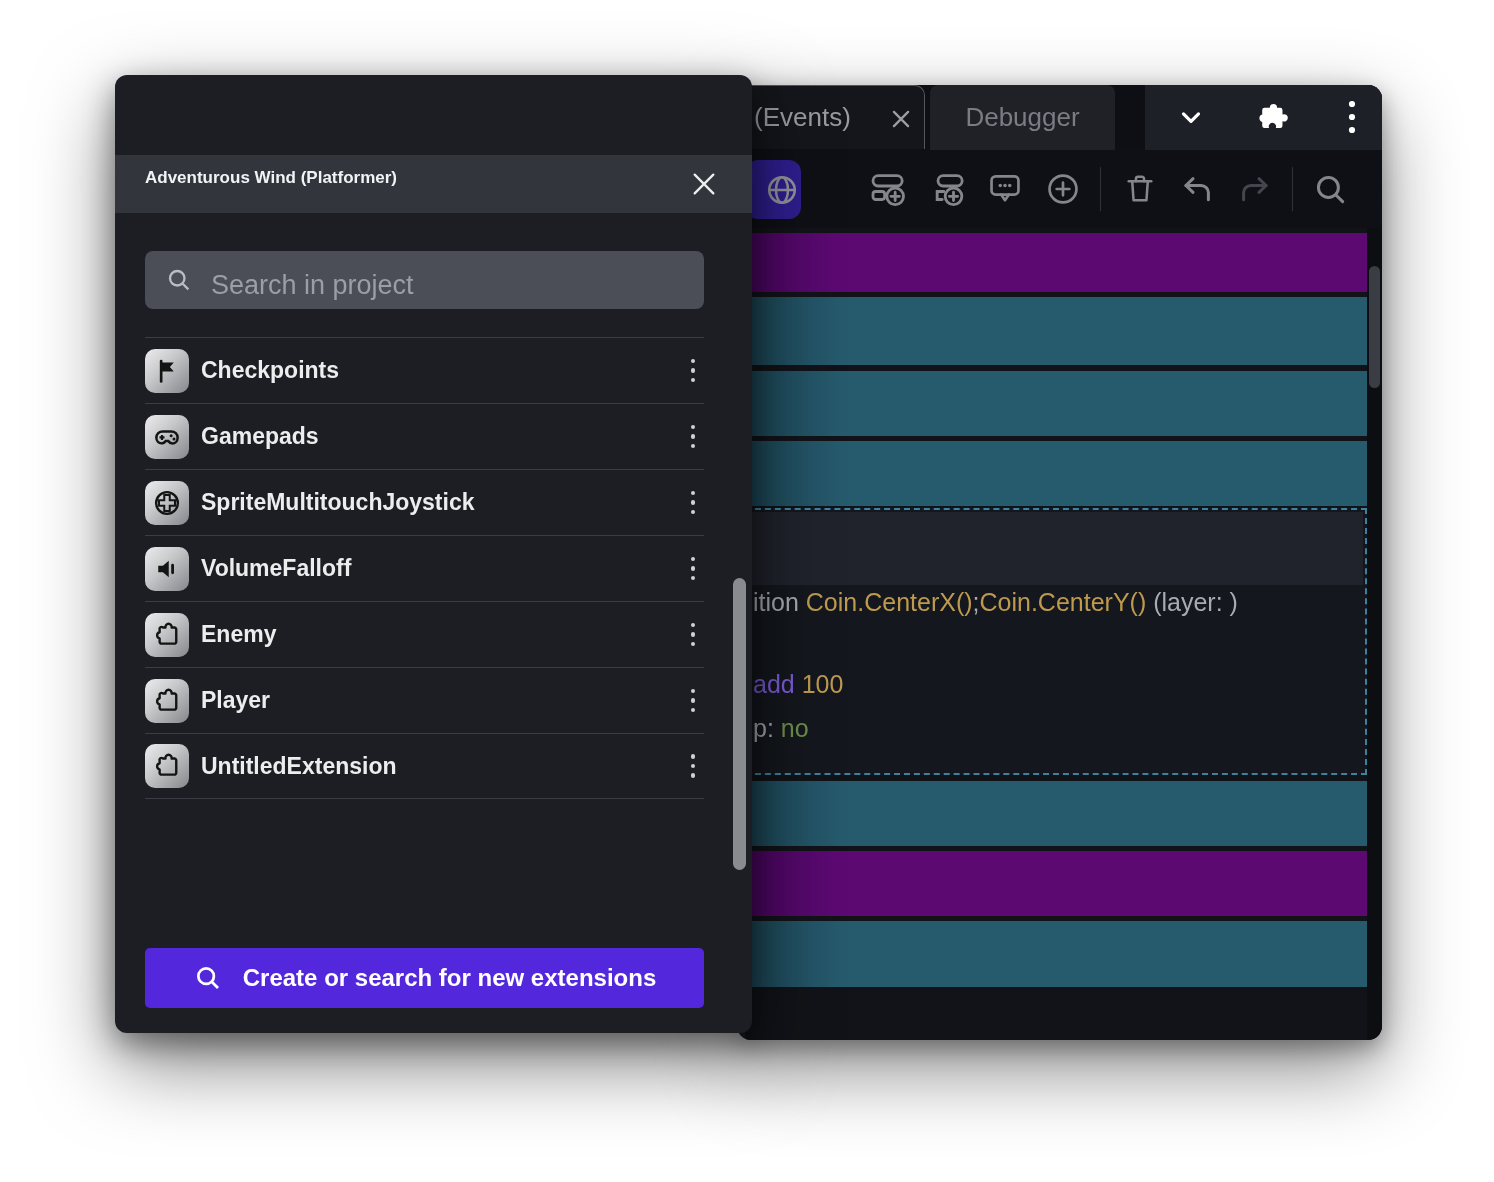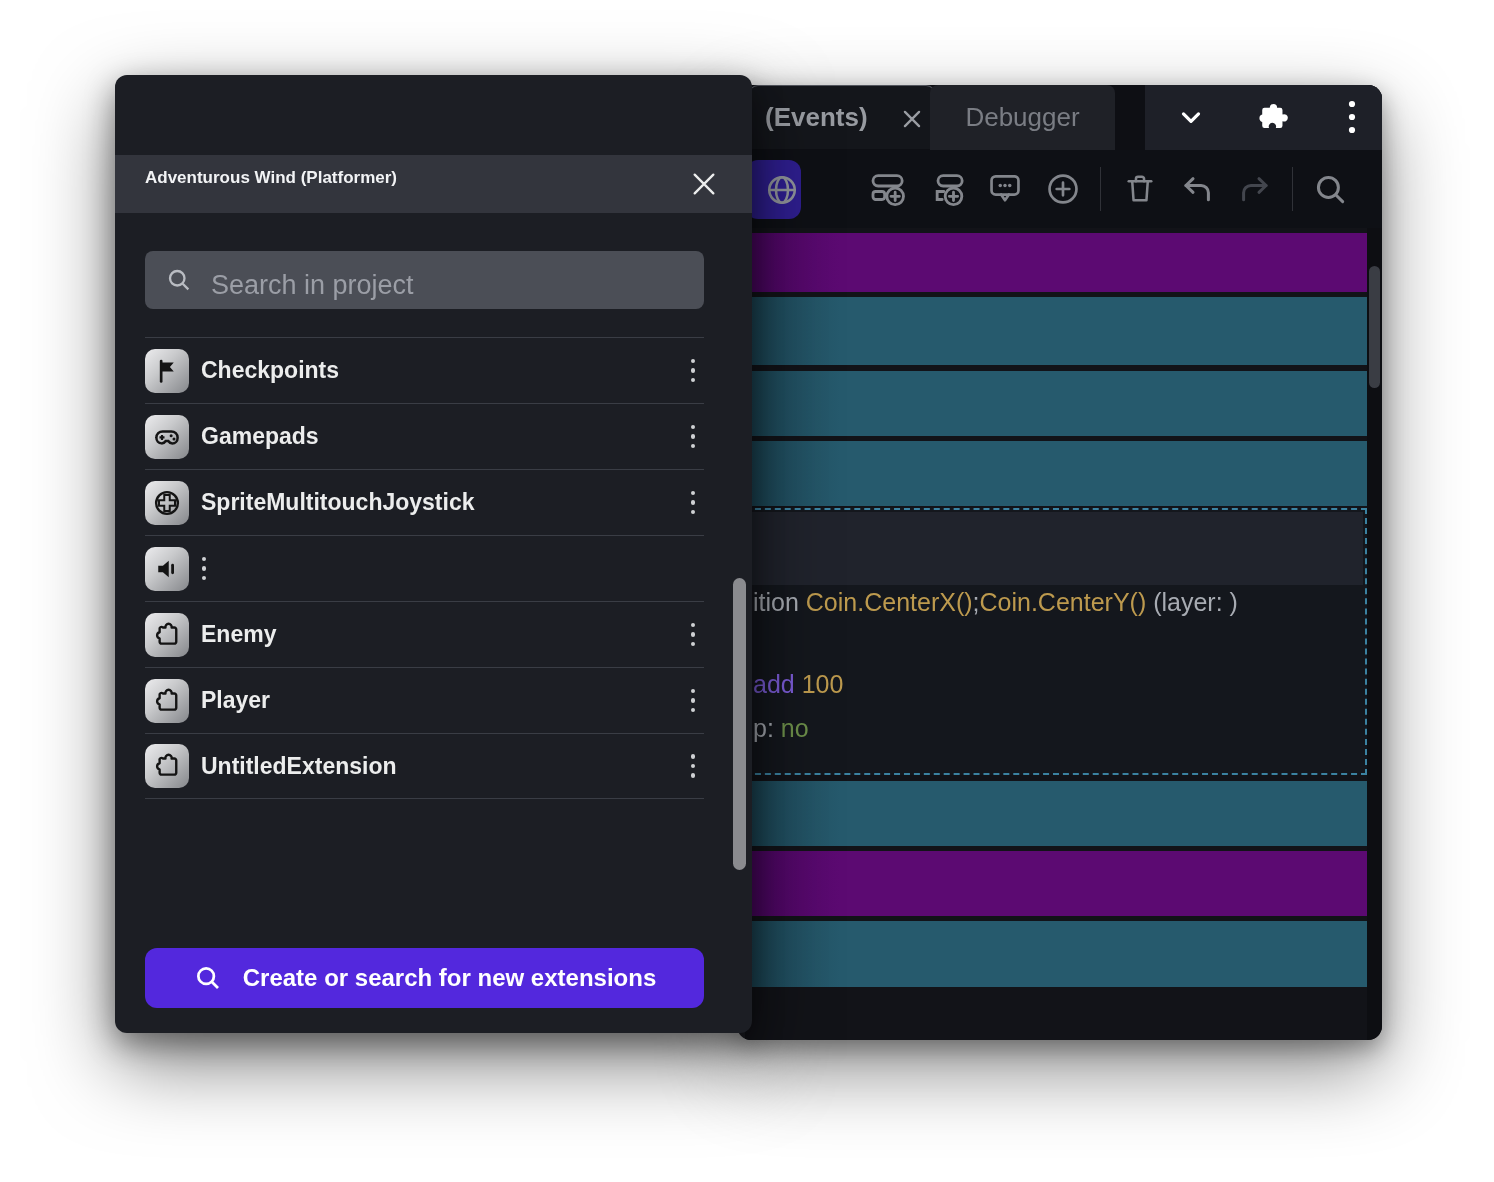--- a/index.html
+++ b/index.html
@@ -4,22 +4,22 @@
 <style>
   html,body{margin:0;padding:0;}
   body{width:1494px;height:1182px;background:#ffffff;font-family:"Liberation Sans",sans-serif;overflow:hidden;}
   .stage{position:relative;width:1494px;height:1182px;}
   .abs{position:absolute;}
 
   
   .win{left:737px;top:85px;width:645px;height:955px;border-radius:14px;background:var(--win_bg);
        box-shadow:0 30px 80px rgba(0,0,0,.45),0 8px 24px rgba(0,0,0,.35);overflow:hidden;z-index:1;}
   .tabbar{left:0;top:0;width:645px;height:65px;background:var(--tabbar_bg);}
-  .tab-active{left:11px;top:0;width:188px;height:64px;background:var(--tab_active_bg);
-      border:1px solid var(--tab_active_border);border-bottom:none;border-radius:10px 10px 0 0;box-sizing:border-box;font-weight:bold;}
+  .tab-active{left:0;top:0;width:188px;height:64px;background:var(--tab_active_bg);
+      border:1px solid var(--tab_active_border);border-bottom:none;border-radius:10px 10px 0 0;box-sizing:border-box;}
   .tab-active .lbl{position:absolute;left:16px;top:16px;font-size:26px;color:var(--tab_text);}
   .tab-x{position:absolute;left:148px;top:18px;width:30px;height:30px;display:flex;align-items:center;justify-content:center;}
   .tab-inactive{left:193px;top:0;width:185px;height:65px;background:var(--tab_inactive_bg);border-radius:8px 8px 0 0;
       display:flex;align-items:center;justify-content:center;font-size:26px;color:var(--tab_inactive_text);}
   .right-block{left:408px;top:0;width:237px;height:65px;background:var(--right_block_bg);}
   .rb-btn{position:absolute;top:12px;width:44px;height:40px;display:flex;align-items:center;justify-content:center;}
 
   .toolbar{left:0;top:65px;width:645px;height:78px;background:var(--toolbar_bg);}
   .tb-accent{left:9px;top:75px;width:55px;height:59px;border-radius:12px;background:var(--toolbar_accent);}
   .icbtn{position:absolute;top:84px;width:40px;height:40px;display:flex;align-items:center;justify-content:center;}
@@ -48,21 +48,21 @@
   .search input::placeholder{color:var(--placeholder);opacity:1;}
   .search .mag{position:absolute;left:20px;top:15px;}
   .list{left:30px;top:262px;width:559px;}
   .row{position:relative;height:66px;border-top:1px solid var(--divider);box-sizing:border-box;display:flex;align-items:center;}
   .row:last-child{border-bottom:1px solid var(--divider);}
   .tile{width:44px;height:44px;border-radius:10px;background:linear-gradient(135deg,#ececee 0%,#c9cacc 40%,#85878b 100%);
       display:flex;align-items:center;justify-content:center;flex:0 0 44px;}
   .row .lbl{margin-left:12px;font-size:23px;font-weight:600;color:var(--row_text);flex:1;}
   .kebab{width:30px;height:40px;display:flex;flex-direction:column;align-items:center;justify-content:center;gap:5px;margin-right:-4px;}
   .kebab i{width:4.5px;height:4.5px;border-radius:50%;background:#cfd1d4;}
-  .cta{left:30px;top:873px;width:559px;height:60px;border-radius:12px;background:var(--accent);border:none;
+  .cta{left:30px;top:873px;width:559px;height:60px;border-radius:5px;background:var(--accent);border:none;
       display:flex;align-items:center;justify-content:center;gap:20px;cursor:pointer;}
   .cta span{font-size:24px;font-weight:700;color:#ffffff;font-family:"Liberation Sans",sans-serif;}
   .dlg-thumb{left:618px;top:503px;width:13px;height:292px;border-radius:7px;background:var(--scroll_thumb_dialog);}
 </style>
 </head>
 <body>
 
 <div class="stage">
 
   <div class="abs win">
@@ -263,20 +263,21 @@
       </div>
 
 
       <div class="row">
         <span class="tile">
           <svg width="28" height="28" viewBox="0 0 24 24">
               <path d="M4.5 9.3v5.4h4l5 4.3V5l-5 4.3z" fill="#141414"></path>
               <path d="M16.8 8.8v6.4" stroke="#141414" stroke-width="2.4" stroke-linecap="round"></path>
             </svg>
         </span>
+        <span class="lbl">VolumeFalloff</span>
         <span class="kebab">
             <i></i>
             <i></i>
             <i></i>
           </span>
       </div>
 
       <div class="row">
         <span class="tile">
           <svg width="30" height="30" viewBox="0 0 24 24" fill="none" stroke="#141414" stroke-width="1.9" stroke-linejoin="round">

